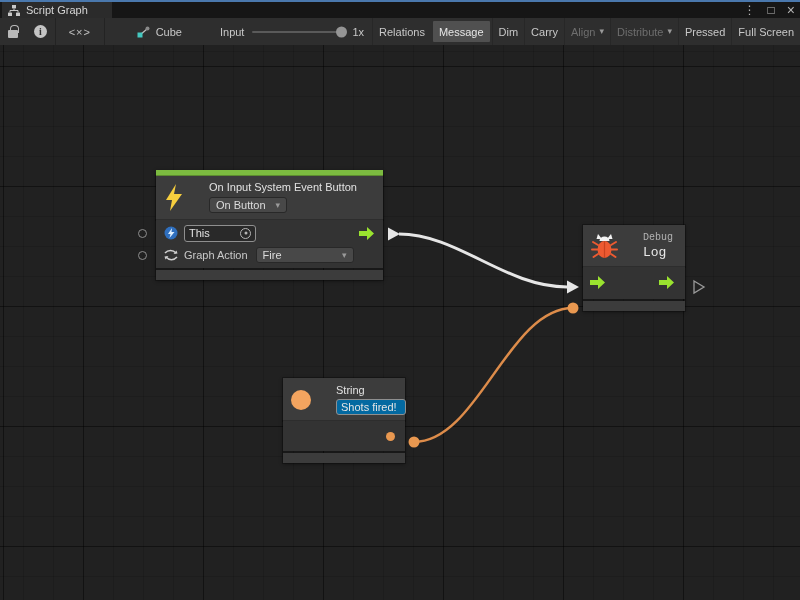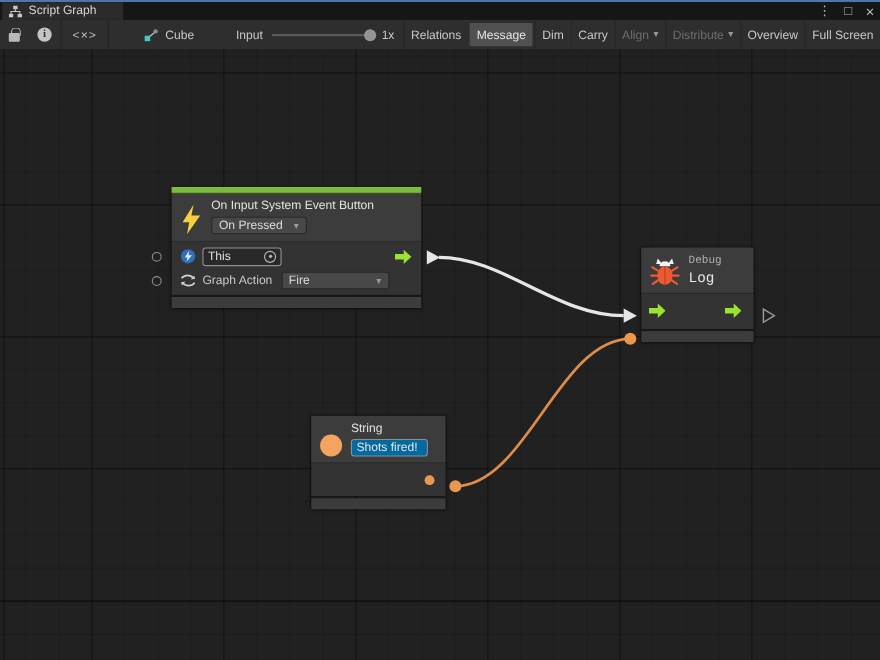--- a/index.html
+++ b/index.html
@@ -46,21 +46,21 @@
       repeating-linear-gradient(to right, rgba(0,0,0,0.38) 0 1px, transparent 1px 120px),
       repeating-linear-gradient(to bottom, rgba(0,0,0,0.38) 0 1px, transparent 1px 120px),
       repeating-linear-gradient(to right, rgba(0,0,0,0.12) 0 1px, transparent 1px 30px),
       repeating-linear-gradient(to bottom, rgba(0,0,0,0.12) 0 1px, transparent 1px 30px);
     background-position: 83px 0, 0 21px, 23px 0, 0 21px; }
 
   .wires { position:absolute; inset:0; width:800px; height:555px; pointer-events:none; }
 
   
   .node { position:absolute; box-shadow:0 1px 4px rgba(0,0,0,0.45); font-size:11px; color:#dcdcdc; }
-  .node-header { background:#3c3c3c; display:flex; align-items:flex-end; gap:8px; padding:6px 8px;
+  .node-header { background:#3c3c3c; display:flex; align-items:center; gap:25px; padding:6px 8px;
     box-shadow:0 0 0 1px rgba(0,0,0,0.25); }
   .node-body { background:#333333; box-shadow:0 0 0 1px rgba(0,0,0,0.25); }
   .node-footer { height:10px; background:#3c3c3c; margin-top:2px; box-shadow:0 0 0 1px rgba(0,0,0,0.25); }
   .node-title { color:#e2e2e2; }
   .row { display:flex; align-items:center; gap:6px; height:22px; padding:0 8px; }
 
   .dropdown { display:inline-flex; align-items:center; justify-content:space-between; gap:10px;
     background:#484848; border:1px solid #282828; border-radius:3px; padding:1px 6px;
     color:#dcdcdc; font-size:11px; }
   .field { display:flex; align-items:center; justify-content:space-between;
@@ -147,21 +147,21 @@
     <div class="tbtn">Dim</div>
     <div class="tbtn">Carry</div>
     <div class="tbtn disabled">
       <span>Align</span>
       <span class="caret">▾</span>
     </div>
     <div class="tbtn disabled">
       <span>Distribute</span>
       <span class="caret">▾</span>
     </div>
-    <div class="tbtn">Overview</div>
+    <div class="tbtn">Pressed</div>
     <div class="tbtn">Full Screen</div>
   </div>
 </div>
 
 <div class="canvas">
 
   <svg class="wires">
 
     <path d="M399,189 C458,189 505,242 567,242" stroke="#e6e6e6" stroke-width="3" fill="none"></path>
     <polygon points="388,182.5 400,189 388,195.5" fill="#e6e6e6"></polygon>
@@ -176,21 +176,21 @@
 
   <div class="node event-node">
     <div class="event-accent"></div>
     <div class="node-header event-header">
       <svg width="20" height="27" viewBox="0 0 20 27">
         <polygon points="12,0 2,16 8,16 6,27 18,10 10,10" fill="#f6ce3e"></polygon>
       </svg>
       <div class="event-title-wrap">
         <span class="node-title">On Input System Event Button</span>
         <span class="dropdown">
-          <span>On Pressed</span>
+          <span>On Button</span>
           <span class="caret">▾</span>
         </span>
       </div>
     </div>
     <div class="node-body" style="padding:2px 0;">
       <div class="row">
         <svg width="14" height="14" viewBox="0 0 14 14">
           <circle cx="7" cy="7" r="6.5" fill="#2f6fbe"></circle>
           <polygon points="8,2 4,8 6.5,8 5.5,12 10.5,6 7.5,6" fill="#dff0ff"></polygon>
         </svg>

